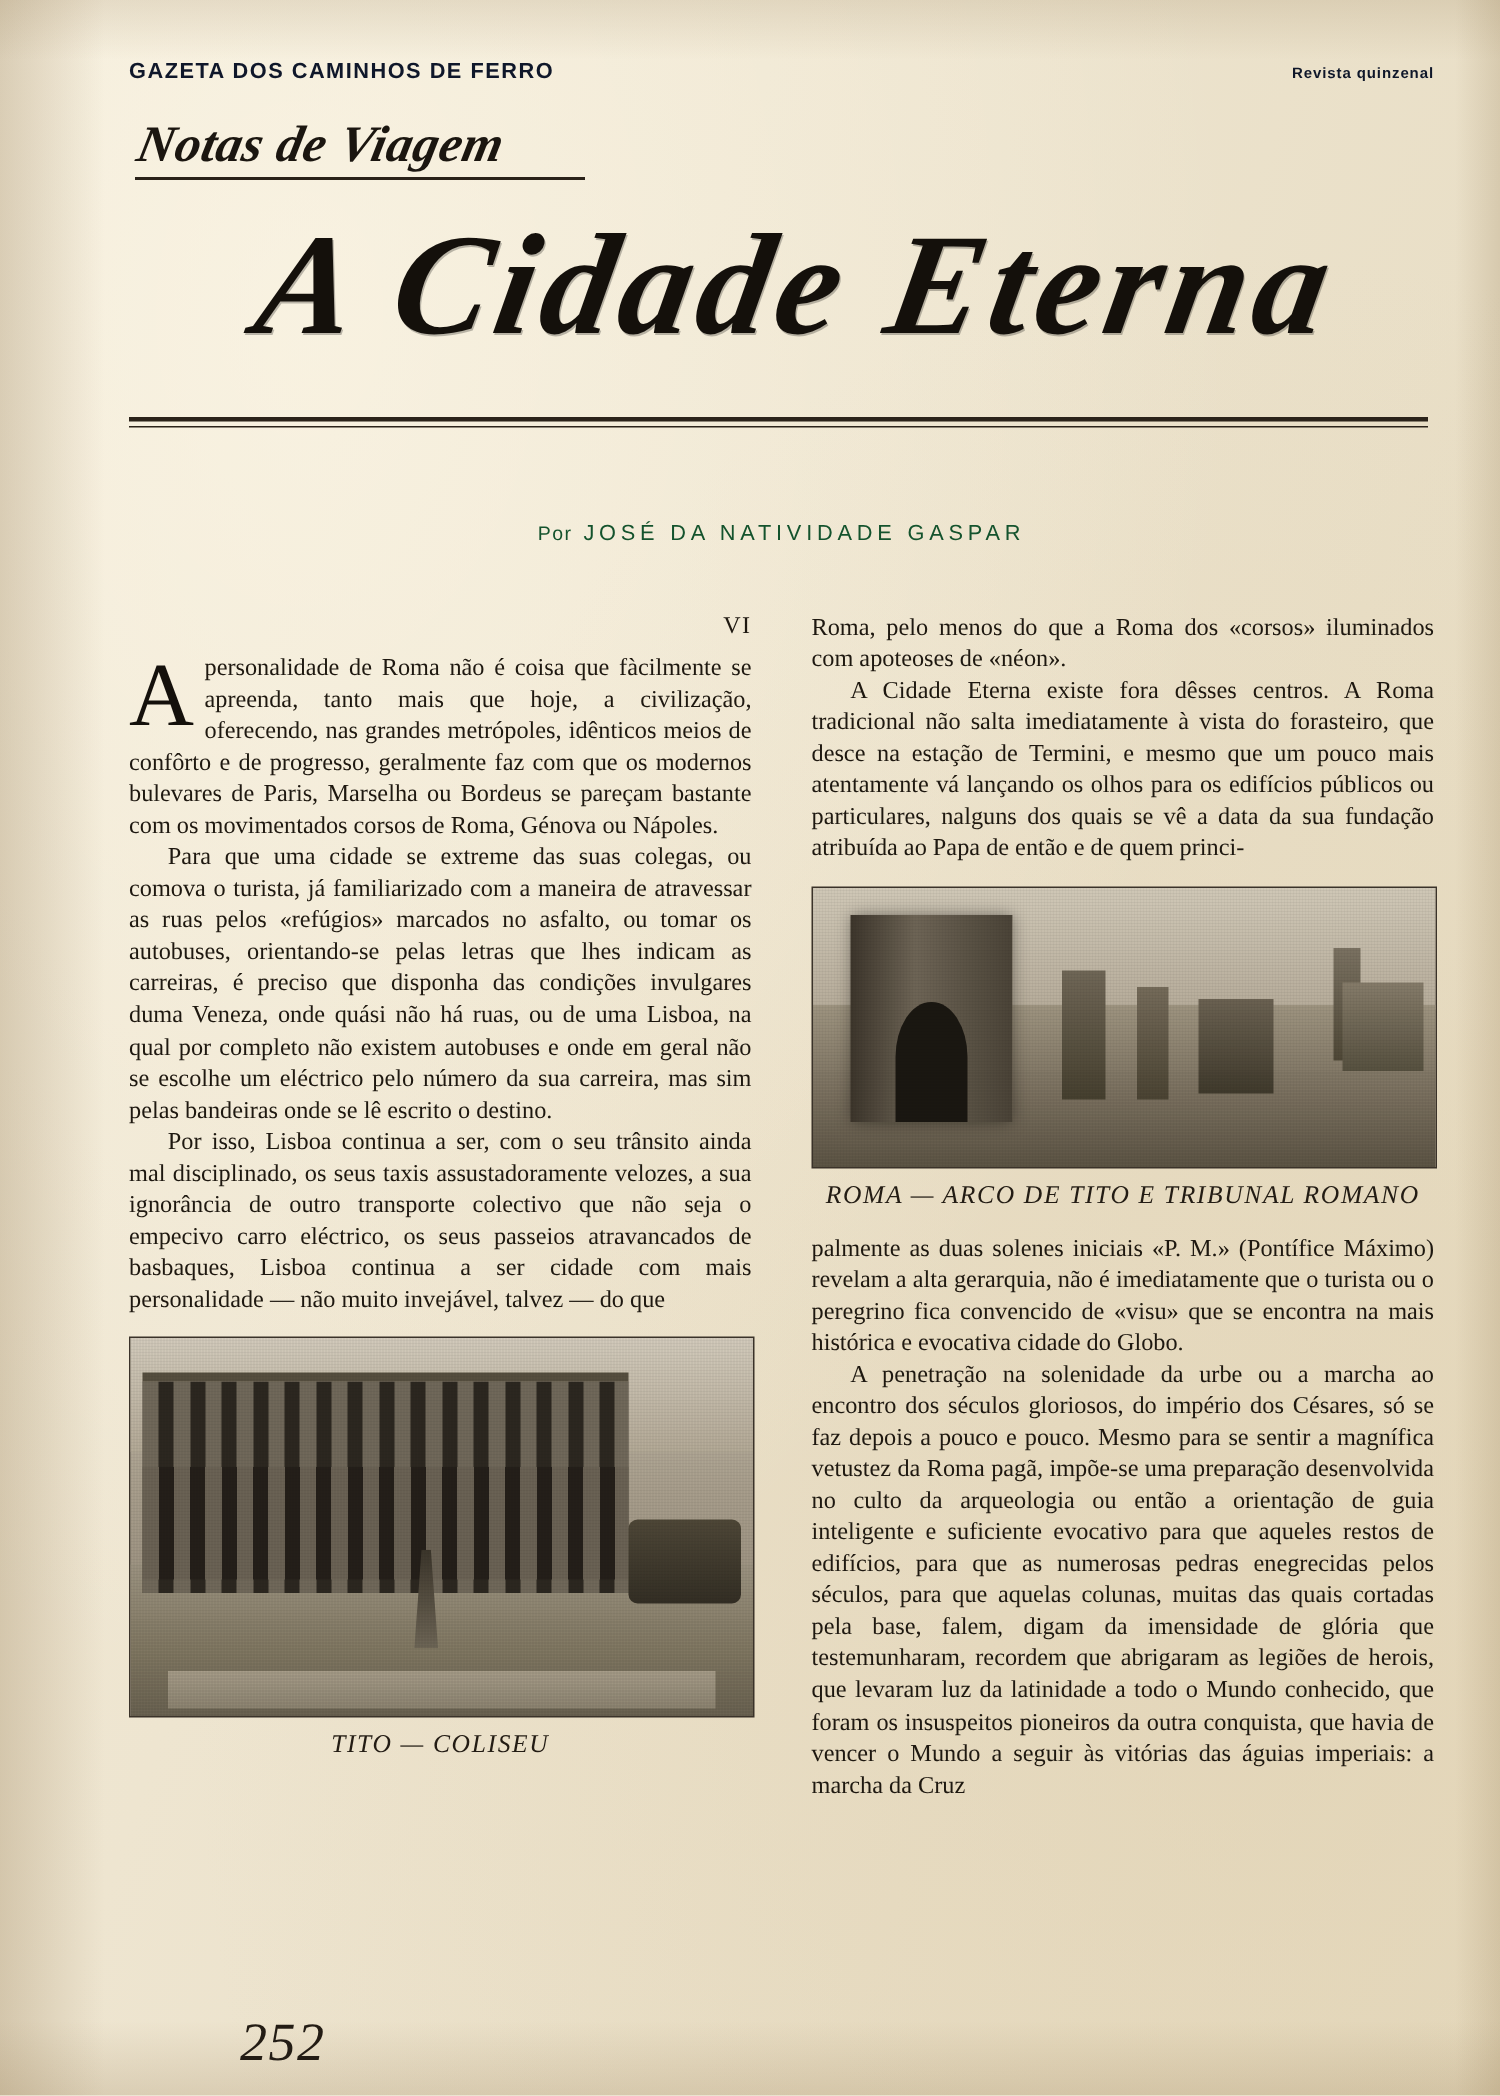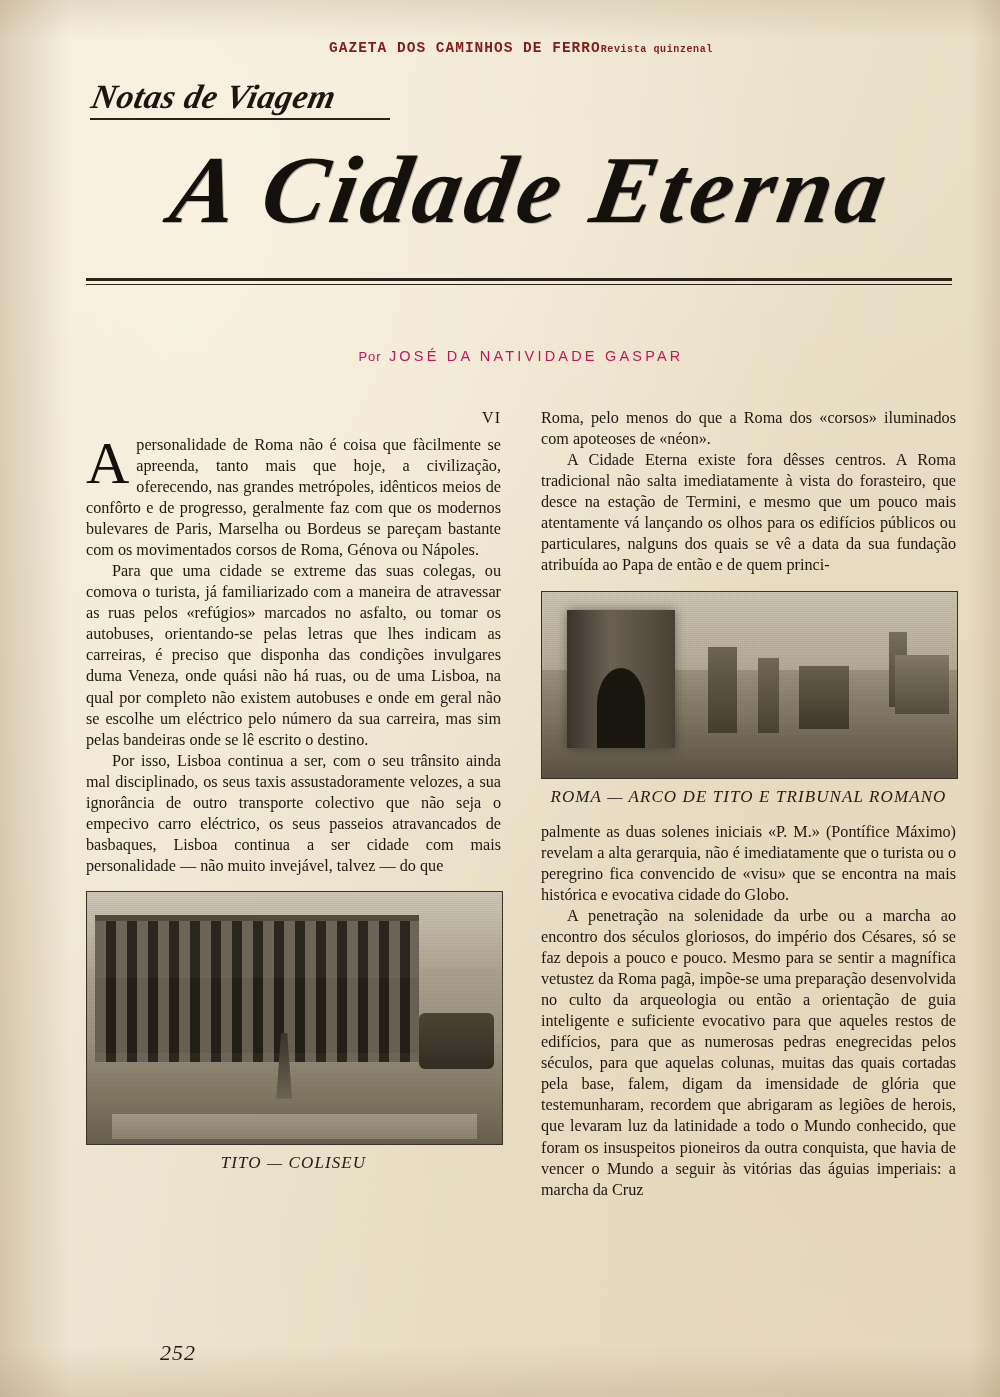--- a/index.html
+++ b/index.html
@@ -51,24 +51,24 @@
   .content {
     position: absolute;
     left: 86px;
     top: 40px;
     width: 870px;
   }
 
   
   .running-head {
     display: flex;
-    justify-content: center;
+    justify-content: space-between;
     align-items: baseline;
-    font-family: Liberation Mono, monospace;
-    color: #7f1d1d;
+    font-family: Liberation Sans, sans-serif;
+    color: #0f172a;
   }
   .rh-left {
     font-size: 14.5px;
     font-weight: bold;
     letter-spacing: 1.0px;
   }
   .rh-right {
     font-size: 10px;
     font-weight: bold;
     letter-spacing: 0.6px;
@@ -122,21 +122,21 @@
   }
   .title-rules .r1 { height: 2.5px; background: #2b231a; }
   .title-rules .r2 { height: 1.2px; background: #2b231a; margin-top: 3px; }
 
   .byline {
     margin-top: 40px;
     text-align: center;
     font-family: "Liberation Sans", sans-serif;
     font-size: 14.5px;
     letter-spacing: 3.2px;
-    color: #be185d;
+    color: #14532d;
   }
   .byline .by {
     letter-spacing: 1px;
     font-size: 13px;
   }
 
   
   .columns {
     margin-top: 44px;
     display: flex;
@@ -326,21 +326,21 @@
     height: 10%;
     background: linear-gradient(to bottom, #a79d89, #8d8471);
   }
 
   
   .folio {
     position: absolute;
     left: 160px;
     top: 1340px;
     font-family: "Liberation Serif", serif;
-    font-size: 22px;
+    font-size: 36px;
     font-style: italic;
     color: #231c14;
     letter-spacing: 1px;
   }
 </style>
 </head>
 <body>
 
 <div class="page"></div>
 <div class="edge-shade-left"></div>

